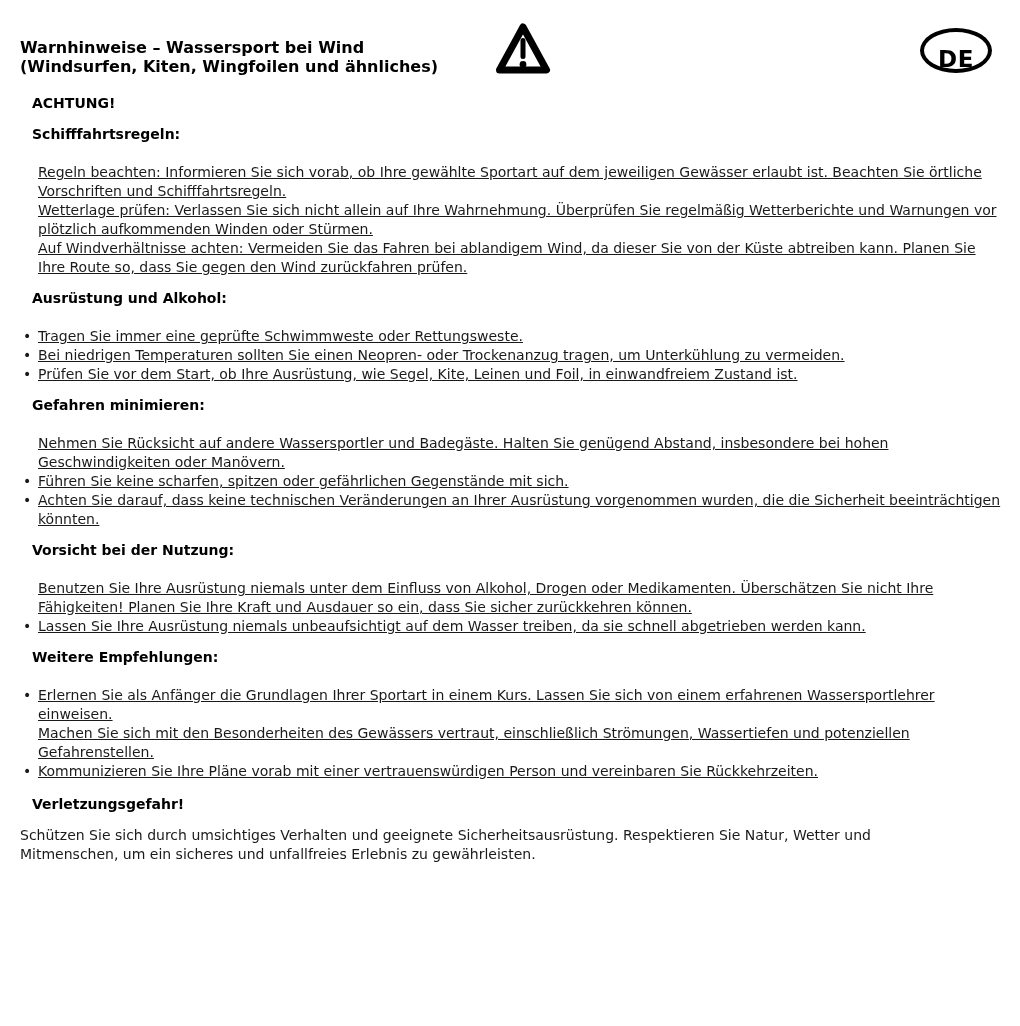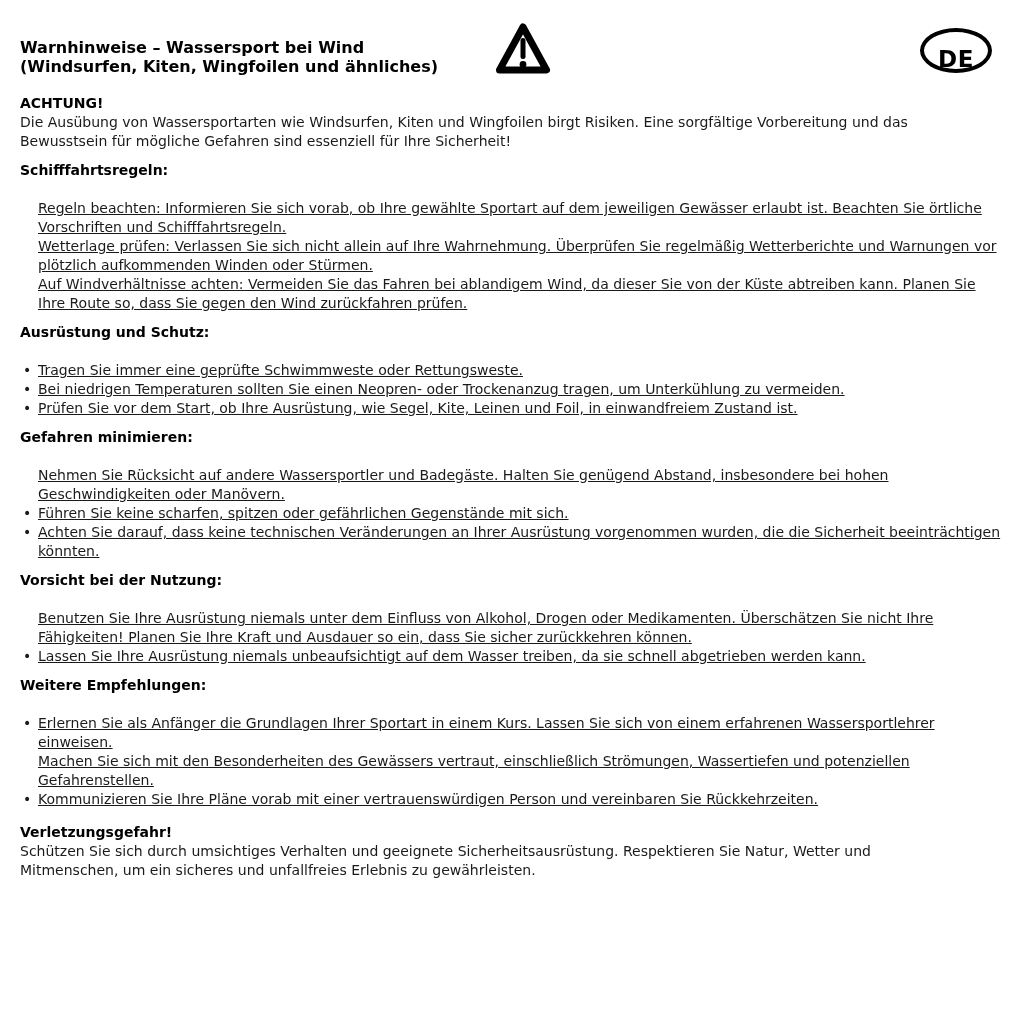--- a/index.html
+++ b/index.html
@@ -62,21 +62,21 @@
     letter-spacing: 0.5px;
     color: #000;
   }
   
   .section { margin-bottom: 10px; }
   .section h2 {
     font-size: 14px;
     line-height: 19px;
     font-weight: bold;
     color: #000;
-    margin: 0;
+    margin: 12px;
   }
   .section.list-section h2 { margin-bottom: 19px; }
   .section p.body {
     margin: 0;
     max-width: 922px;
   }
   .items { max-width: 982px; text-decoration: underline; }
   .item {
     position: relative;
     padding-left: 18px;
@@ -105,40 +105,39 @@
     </svg>
     <div class="badge-wrap">
       <div class="lang-badge">
         <span>DE</span>
       </div>
     </div>
   </div>
 
   <div class="section para-section">
     <h2>ACHTUNG!</h2>
-    <p class="body">Die Ausübung von Wassersportarten wie Windsurfen, Kiten und Wingfoilen birgt Risiken. Eine sorgfältige Vorbereitung und das Bewusstsein für mögliche Gefahren sind essenziell für Ihre Sicherheit!</p>
   </div>
 
   <div class="section list-section">
     <h2>Schifffahrtsregeln:</h2>
     <div class="items">
       <div class="item">
         <span class="item-text">Regeln beachten: Informieren Sie sich vorab, ob Ihre gewählte Sportart auf dem jeweiligen Gewässer erlaubt ist. Beachten Sie örtliche Vorschriften und Schifffahrtsregeln.</span>
       </div>
       <div class="item">
         <span class="item-text">Wetterlage prüfen: Verlassen Sie sich nicht allein auf Ihre Wahrnehmung. Überprüfen Sie regelmäßig Wetterberichte und Warnungen vor plötzlich aufkommenden Winden oder Stürmen.</span>
       </div>
       <div class="item">
         <span class="item-text">Auf Windverhältnisse achten: Vermeiden Sie das Fahren bei ablandigem Wind, da dieser Sie von der Küste abtreiben kann. Planen Sie Ihre Route so, dass Sie gegen den Wind zurückfahren prüfen.</span>
       </div>
     </div>
   </div>
 
   <div class="section list-section">
-    <h2>Ausrüstung und Schutz:</h2>
+    <h2>Ausrüstung und Alkohol:</h2>
     <div class="items">
       <div class="item">
         <span class="bullet">•</span>
         <span class="item-text">Tragen Sie immer eine geprüfte Schwimmweste oder Rettungsweste.</span>
       </div>
       <div class="item">
         <span class="bullet">•</span>
         <span class="item-text">Bei niedrigen Temperaturen sollten Sie einen Neopren- oder Trockenanzug tragen, um Unterkühlung zu vermeiden.</span>
       </div>
       <div class="item">

